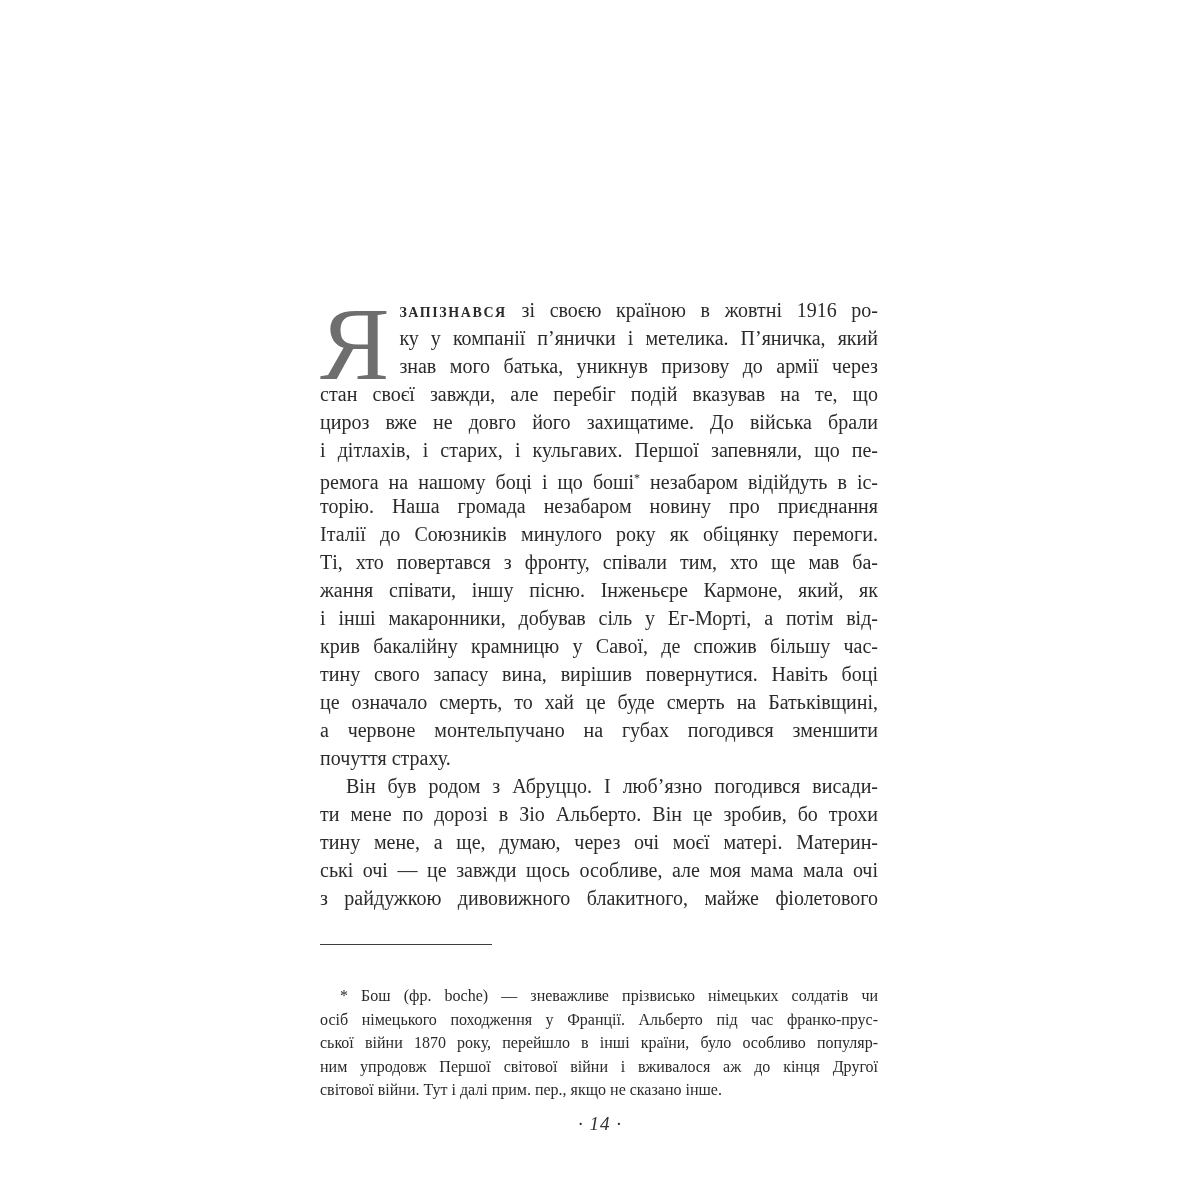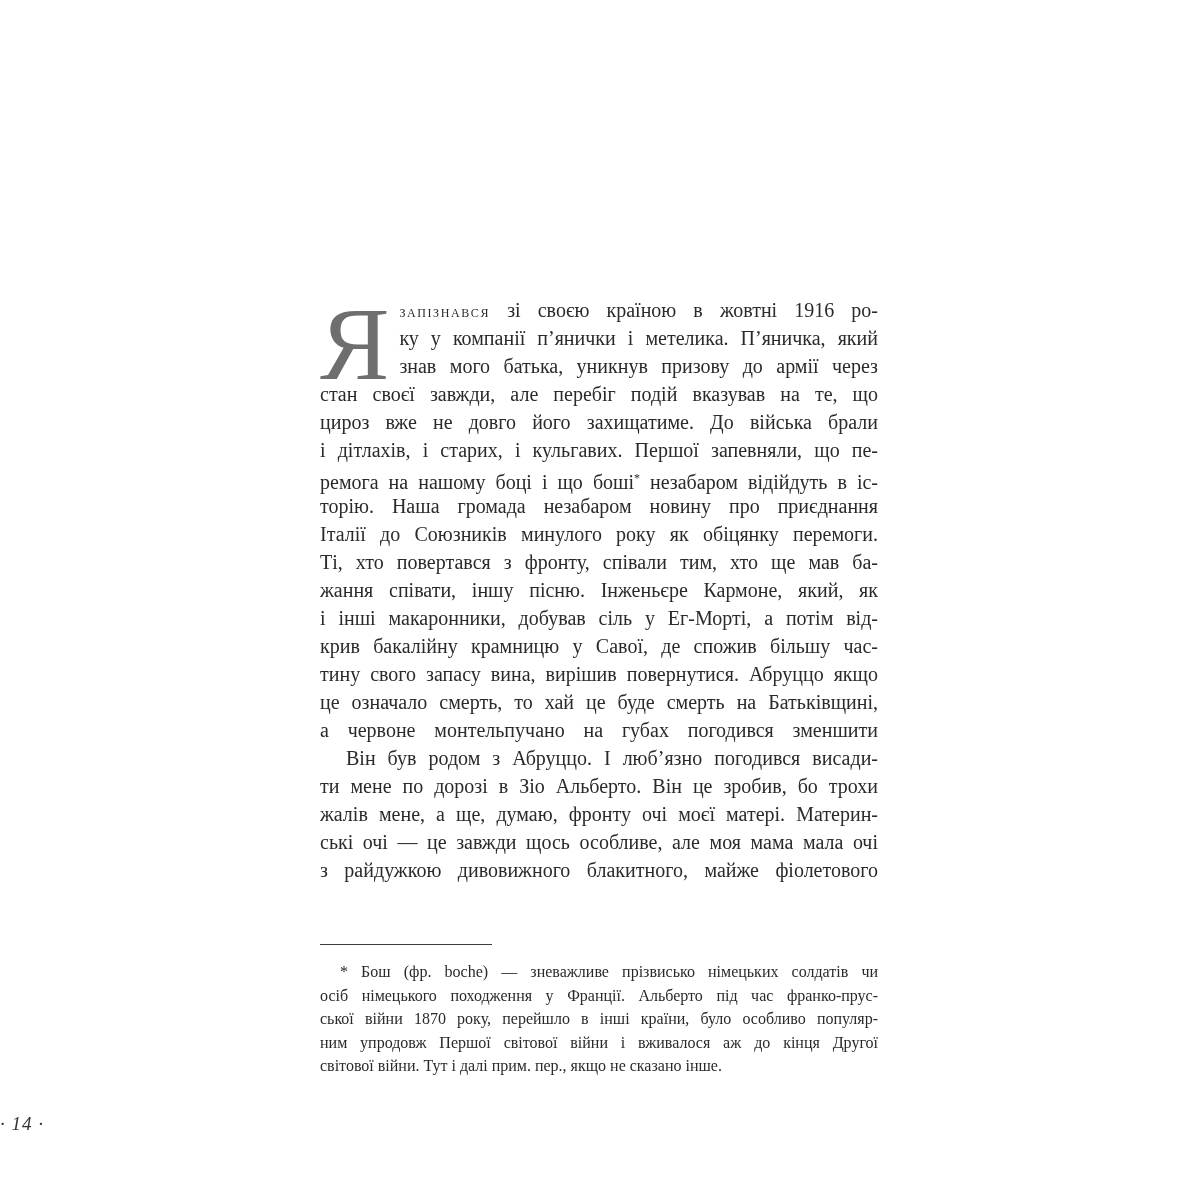--- a/index.html
+++ b/index.html
@@ -35,22 +35,22 @@
   .dropcap {
     float: left;
     height: 84px;
     line-height: 96px;
     font-size: 104px;
     margin-right: 10px;
     color: #6e6e6e;
     font-weight: 400;
   }
   .lead {
-    font-weight: normal;
-    font-size: 12px;
+    font-weight: bold;
+    font-size: 14px;
     letter-spacing: 1.6px;
   }
   .sup {
     font-size: 12px;
     vertical-align: 7px;
   }
   .it { }
   .footnote-sep {
     position: absolute;
     left: 320px;
@@ -70,27 +70,27 @@
     text-align: justify;
     text-align-last: justify;
     -moz-text-align-last: justify;
     height: 23.5px;
     overflow: visible;
   }
   .fline.end {
     text-align-last: left;
     -moz-text-align-last: left;
   }
-  .fline.indent { text-indent: 20px; }
+  .fline.indent { text-indent: 20px; margin-top: 24px; }
   .page-number {
     position: absolute;
     left: 0;
     top: 1113px;
     width: 1200px;
-    text-align: left;
+    text-align: center;
     font-size: 19px;
     font-style: italic;
     color: #333333;
     letter-spacing: 1px;
   }
 </style>
 </head>
 <body>
 
 <div class="page">
@@ -106,29 +106,30 @@
       <div class="line">стан своєї завжди, але перебіг подій вказував на те, що</div>
       <div class="line">цироз вже не довго його захищатиме. До війська брали</div>
       <div class="line">і дітлахів, і старих, і кульгавих. Першої запевняли, що пе-</div>
       <div class="line"><span>ремога на нашому боці і що боші</span><span class="sup">*</span><span> незабаром відійдуть в іс-</span></div>
       <div class="line">торію. Наша громада незабаром новину про приєднання</div>
       <div class="line">Італії до Союзників минулого року як обіцянку перемоги.</div>
       <div class="line">Ті, хто повертався з фронту, співали тим, хто ще мав ба-</div>
       <div class="line"><span>жання співати, іншу пісню. </span><span class="it">Інженьєре</span><span> Кармоне, який, як</span></div>
       <div class="line">і інші макаронники, добував сіль у Ег-Морті, а потім від-</div>
       <div class="line">крив бакалійну крамницю у Савої, де спожив більшу час-</div>
-      <div class="line">тину свого запасу вина, вирішив повернутися. Абруццо якщо</div>
+      <div class="line">тину свого запасу вина, вирішив повернутися. Навіть боці</div>
       <div class="line">це означало смерть, то хай це буде смерть на Батьківщині,</div>
       <div class="line">а червоне монтельпучано на губах погодився зменшити</div>
+      <div class="line end">почуття страху.</div>
     </div>
 
     <div>
       <div class="line indent">Він був родом з Абруццо. І люб’язно погодився висади-</div>
       <div class="line">ти мене по дорозі в Зіо Альберто. Він це зробив, бо трохи</div>
-      <div class="line">жалів мене, а ще, думаю, фронту очі моєї матері. Материн-</div>
+      <div class="line">тину мене, а ще, думаю, через очі моєї матері. Материн-</div>
       <div class="line">ські очі — це завжди щось особливе, але моя мама мала очі</div>
       <div class="line">з райдужкою дивовижного блакитного, майже фіолетового</div>
     </div>
 
   </div>
 
   <div class="footnote-sep"></div>
 
   <div class="footnote">
     <div class="fline indent"><span>* Бош (</span><span class="it">фр.</span><span> boche) — зневажливе прізвисько німецьких солдатів чи</span></div>

